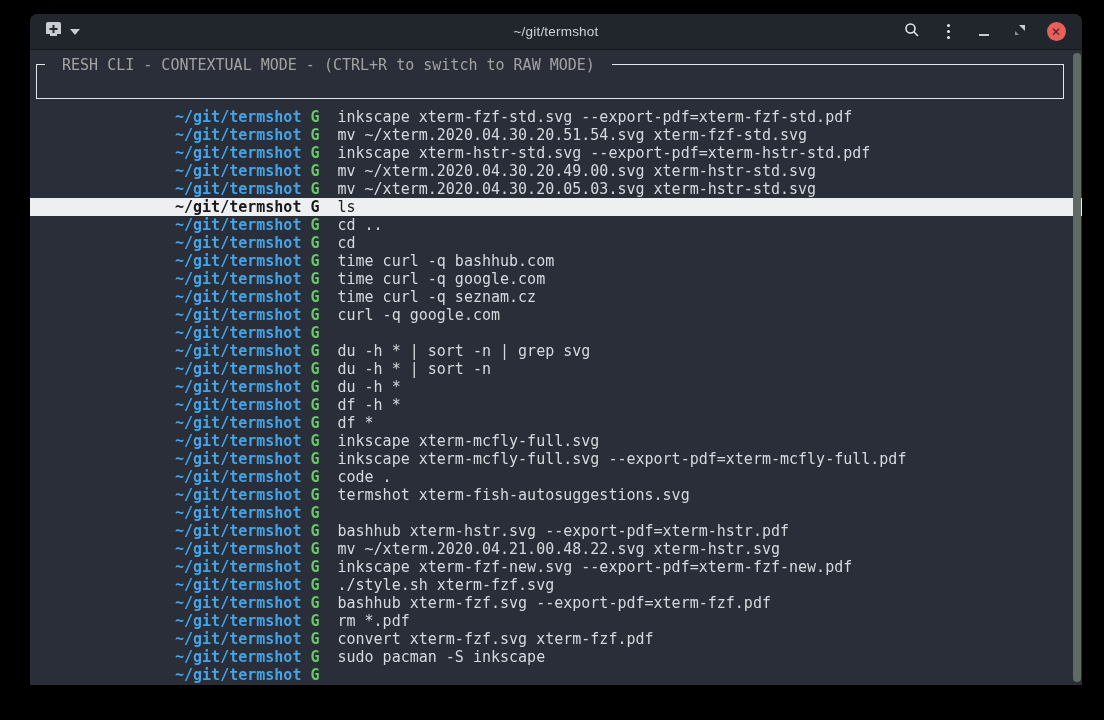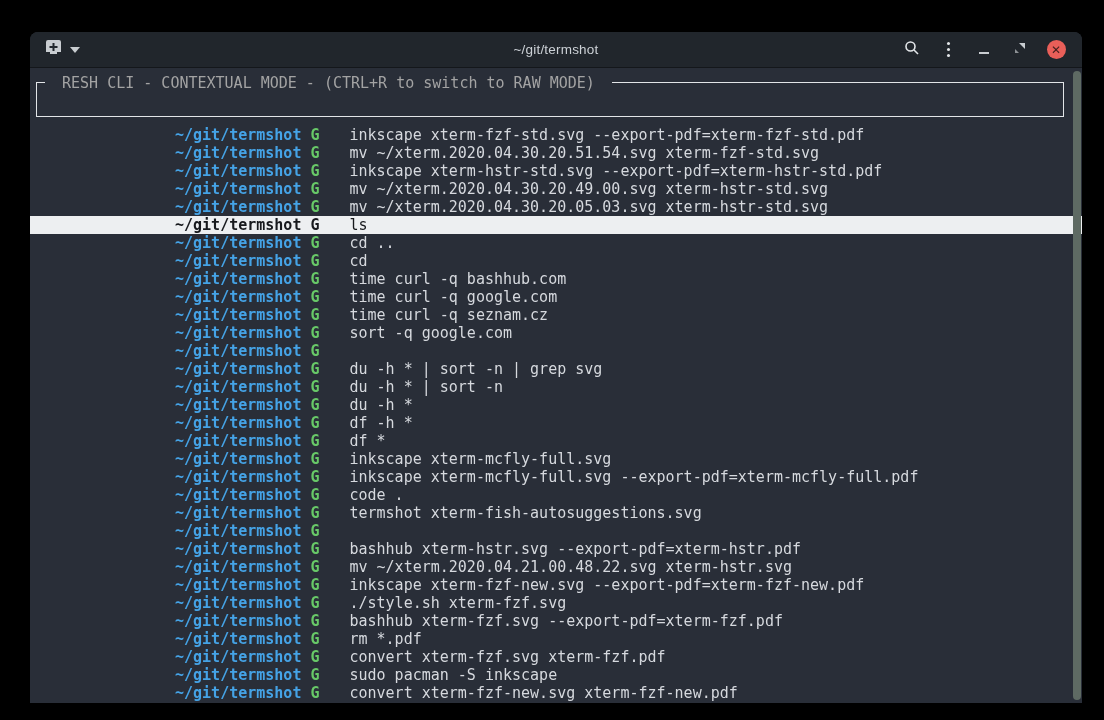--- a/index.html
+++ b/index.html
@@ -14,21 +14,21 @@
     --box-border:#e2e5e8;
     --icon-gray:#c9cdd1;
     --close-red:#e95f59;
     --scrollbar:#5e6a63;
   }
   *{margin:0;padding:0;box-sizing:border-box;}
   html,body{width:1104px;height:720px;background:var(--bg-outer);overflow:hidden;}
   body{position:relative;font-family:"DejaVu Sans Mono",monospace;}
 
   .window{
-    position:absolute;left:30px;top:32px;width:1052px;height:671px;
+    position:absolute;left:30px;top:14px;width:1052px;height:671px;
     border-radius:8px 8px 0 0;overflow:hidden;display:flex;flex-direction:column;
     background:var(--term-bg);
   }
   
   .titlebar{
     height:36px;flex:0 0 36px;background:var(--titlebar-bg);
     display:flex;align-items:center;position:relative;
     font-family:"Liberation Sans","DejaVu Sans",sans-serif;
     border-bottom:1px solid #14171b;
   }
@@ -60,21 +60,21 @@
     border:1px solid var(--box-border);
   }
   .resh-title{
     position:absolute;top:-9px;left:8px;background:var(--term-bg);
     padding:0 8px;color:#a3a3a3;font-size:15px;white-space:pre;
   }
   .rows{position:absolute;left:0;right:0;top:58px;}
   .row{display:flex;height:18px;line-height:18px;padding-left:145px;white-space:pre;align-items:center;}
   .row .p{color:var(--path-blue);font-weight:bold;}
   .row .g{color:var(--git-green);font-weight:bold;margin-left:9px;}
-  .row .c{color:var(--cmd-text);margin-left:30px;}
+  .row .c{color:var(--cmd-text);margin-left:18px;}
   .row.selected{background:var(--hl-bg);}
   .row.selected .p,.row.selected .g{color:var(--hl-text);}
   .row.selected .c{color:var(--hl-text);font-weight:normal;}
   .scrollbar{
     position:absolute;right:1px;top:3px;bottom:3px;width:8px;
     background:var(--scrollbar);border-radius:4px;
   }
 </style>
 </head>
 <body>
@@ -139,38 +139,38 @@
         <div class="row"><span class="p">~/git/termshot</span><span class="g">G</span><span class="c">mv ~/xterm.2020.04.30.20.51.54.svg xterm-fzf-std.svg</span></div>
         <div class="row"><span class="p">~/git/termshot</span><span class="g">G</span><span class="c">inkscape xterm-hstr-std.svg --export-pdf=xterm-hstr-std.pdf</span></div>
         <div class="row"><span class="p">~/git/termshot</span><span class="g">G</span><span class="c">mv ~/xterm.2020.04.30.20.49.00.svg xterm-hstr-std.svg</span></div>
         <div class="row"><span class="p">~/git/termshot</span><span class="g">G</span><span class="c">mv ~/xterm.2020.04.30.20.05.03.svg xterm-hstr-std.svg</span></div>
         <div class="row selected"><span class="p">~/git/termshot</span><span class="g">G</span><span class="c">ls</span></div>
         <div class="row"><span class="p">~/git/termshot</span><span class="g">G</span><span class="c">cd ..</span></div>
         <div class="row"><span class="p">~/git/termshot</span><span class="g">G</span><span class="c">cd</span></div>
         <div class="row"><span class="p">~/git/termshot</span><span class="g">G</span><span class="c">time curl -q bashhub.com</span></div>
         <div class="row"><span class="p">~/git/termshot</span><span class="g">G</span><span class="c">time curl -q google.com</span></div>
         <div class="row"><span class="p">~/git/termshot</span><span class="g">G</span><span class="c">time curl -q seznam.cz</span></div>
-        <div class="row"><span class="p">~/git/termshot</span><span class="g">G</span><span class="c">sort -q google.com</span></div>
+        <div class="row"><span class="p">~/git/termshot</span><span class="g">G</span><span class="c">curl -q google.com</span></div>
         <div class="row"><span class="p">~/git/termshot</span><span class="g">G</span></div>
         <div class="row"><span class="p">~/git/termshot</span><span class="g">G</span><span class="c">du -h * | sort -n | grep svg</span></div>
         <div class="row"><span class="p">~/git/termshot</span><span class="g">G</span><span class="c">du -h * | sort -n</span></div>
         <div class="row"><span class="p">~/git/termshot</span><span class="g">G</span><span class="c">du -h *</span></div>
         <div class="row"><span class="p">~/git/termshot</span><span class="g">G</span><span class="c">df -h *</span></div>
         <div class="row"><span class="p">~/git/termshot</span><span class="g">G</span><span class="c">df *</span></div>
         <div class="row"><span class="p">~/git/termshot</span><span class="g">G</span><span class="c">inkscape xterm-mcfly-full.svg</span></div>
         <div class="row"><span class="p">~/git/termshot</span><span class="g">G</span><span class="c">inkscape xterm-mcfly-full.svg --export-pdf=xterm-mcfly-full.pdf</span></div>
         <div class="row"><span class="p">~/git/termshot</span><span class="g">G</span><span class="c">code .</span></div>
         <div class="row"><span class="p">~/git/termshot</span><span class="g">G</span><span class="c">termshot xterm-fish-autosuggestions.svg</span></div>
         <div class="row"><span class="p">~/git/termshot</span><span class="g">G</span></div>
         <div class="row"><span class="p">~/git/termshot</span><span class="g">G</span><span class="c">bashhub xterm-hstr.svg --export-pdf=xterm-hstr.pdf</span></div>
         <div class="row"><span class="p">~/git/termshot</span><span class="g">G</span><span class="c">mv ~/xterm.2020.04.21.00.48.22.svg xterm-hstr.svg</span></div>
         <div class="row"><span class="p">~/git/termshot</span><span class="g">G</span><span class="c">inkscape xterm-fzf-new.svg --export-pdf=xterm-fzf-new.pdf</span></div>
         <div class="row"><span class="p">~/git/termshot</span><span class="g">G</span><span class="c">./style.sh xterm-fzf.svg</span></div>
         <div class="row"><span class="p">~/git/termshot</span><span class="g">G</span><span class="c">bashhub xterm-fzf.svg --export-pdf=xterm-fzf.pdf</span></div>
         <div class="row"><span class="p">~/git/termshot</span><span class="g">G</span><span class="c">rm *.pdf</span></div>
         <div class="row"><span class="p">~/git/termshot</span><span class="g">G</span><span class="c">convert xterm-fzf.svg xterm-fzf.pdf</span></div>
         <div class="row"><span class="p">~/git/termshot</span><span class="g">G</span><span class="c">sudo pacman -S inkscape</span></div>
-        <div class="row"><span class="p">~/git/termshot</span><span class="g">G</span><span class="c">convert xterm-fzf-new.svg xterm-fzf-new.pdf</span></div>
+        <div class="row"><span class="p">~/git/termshot</span><span class="g">G</span></div>
       </div>
     <div class="scrollbar"></div>
   </div>
 
 </div>
 
 </body></html>

